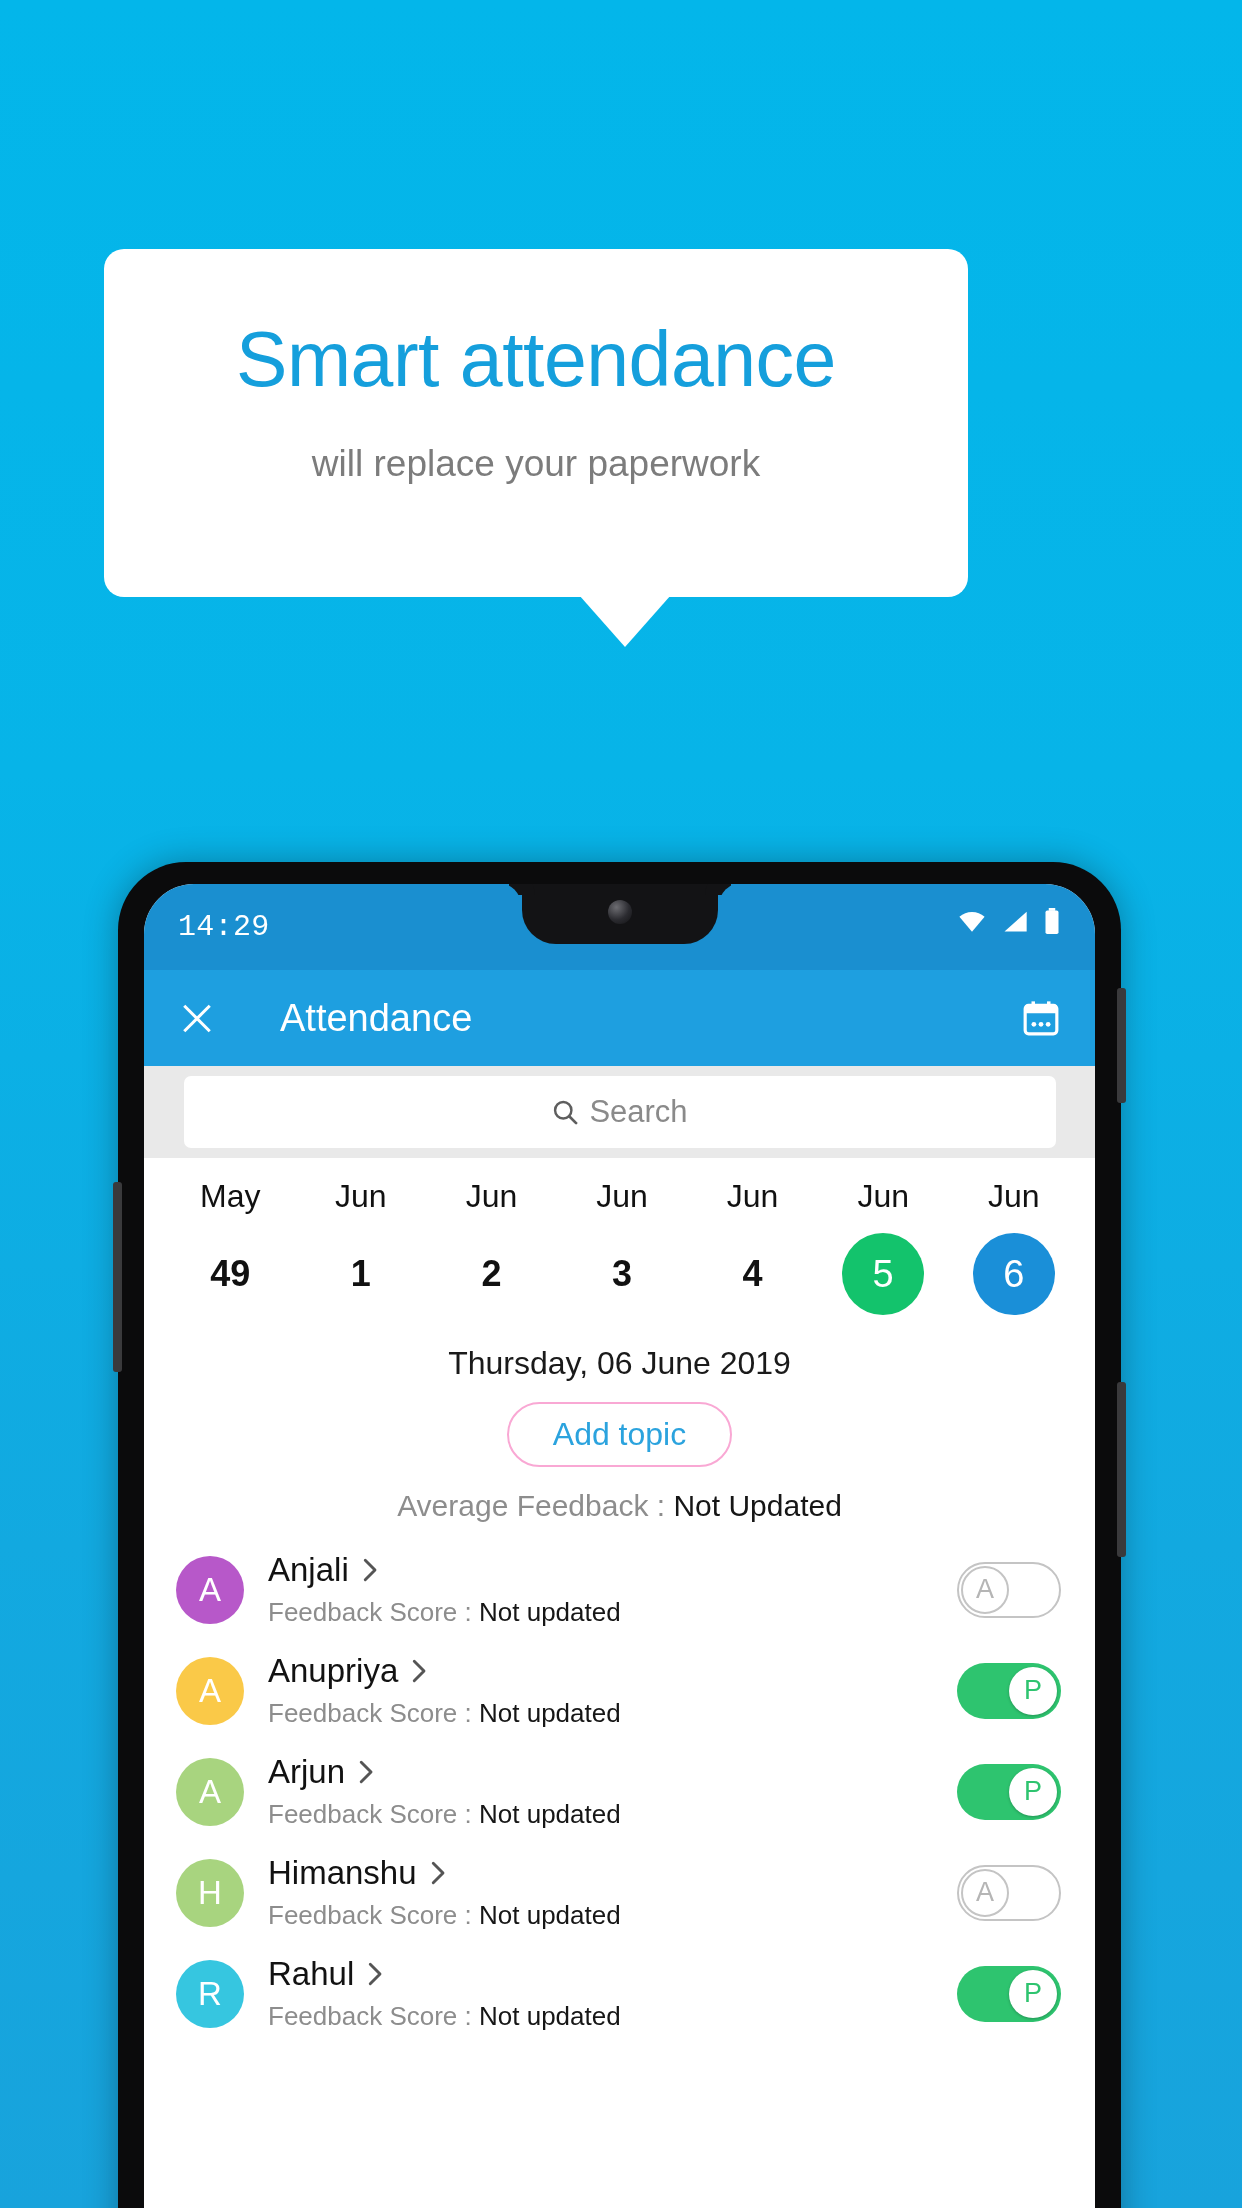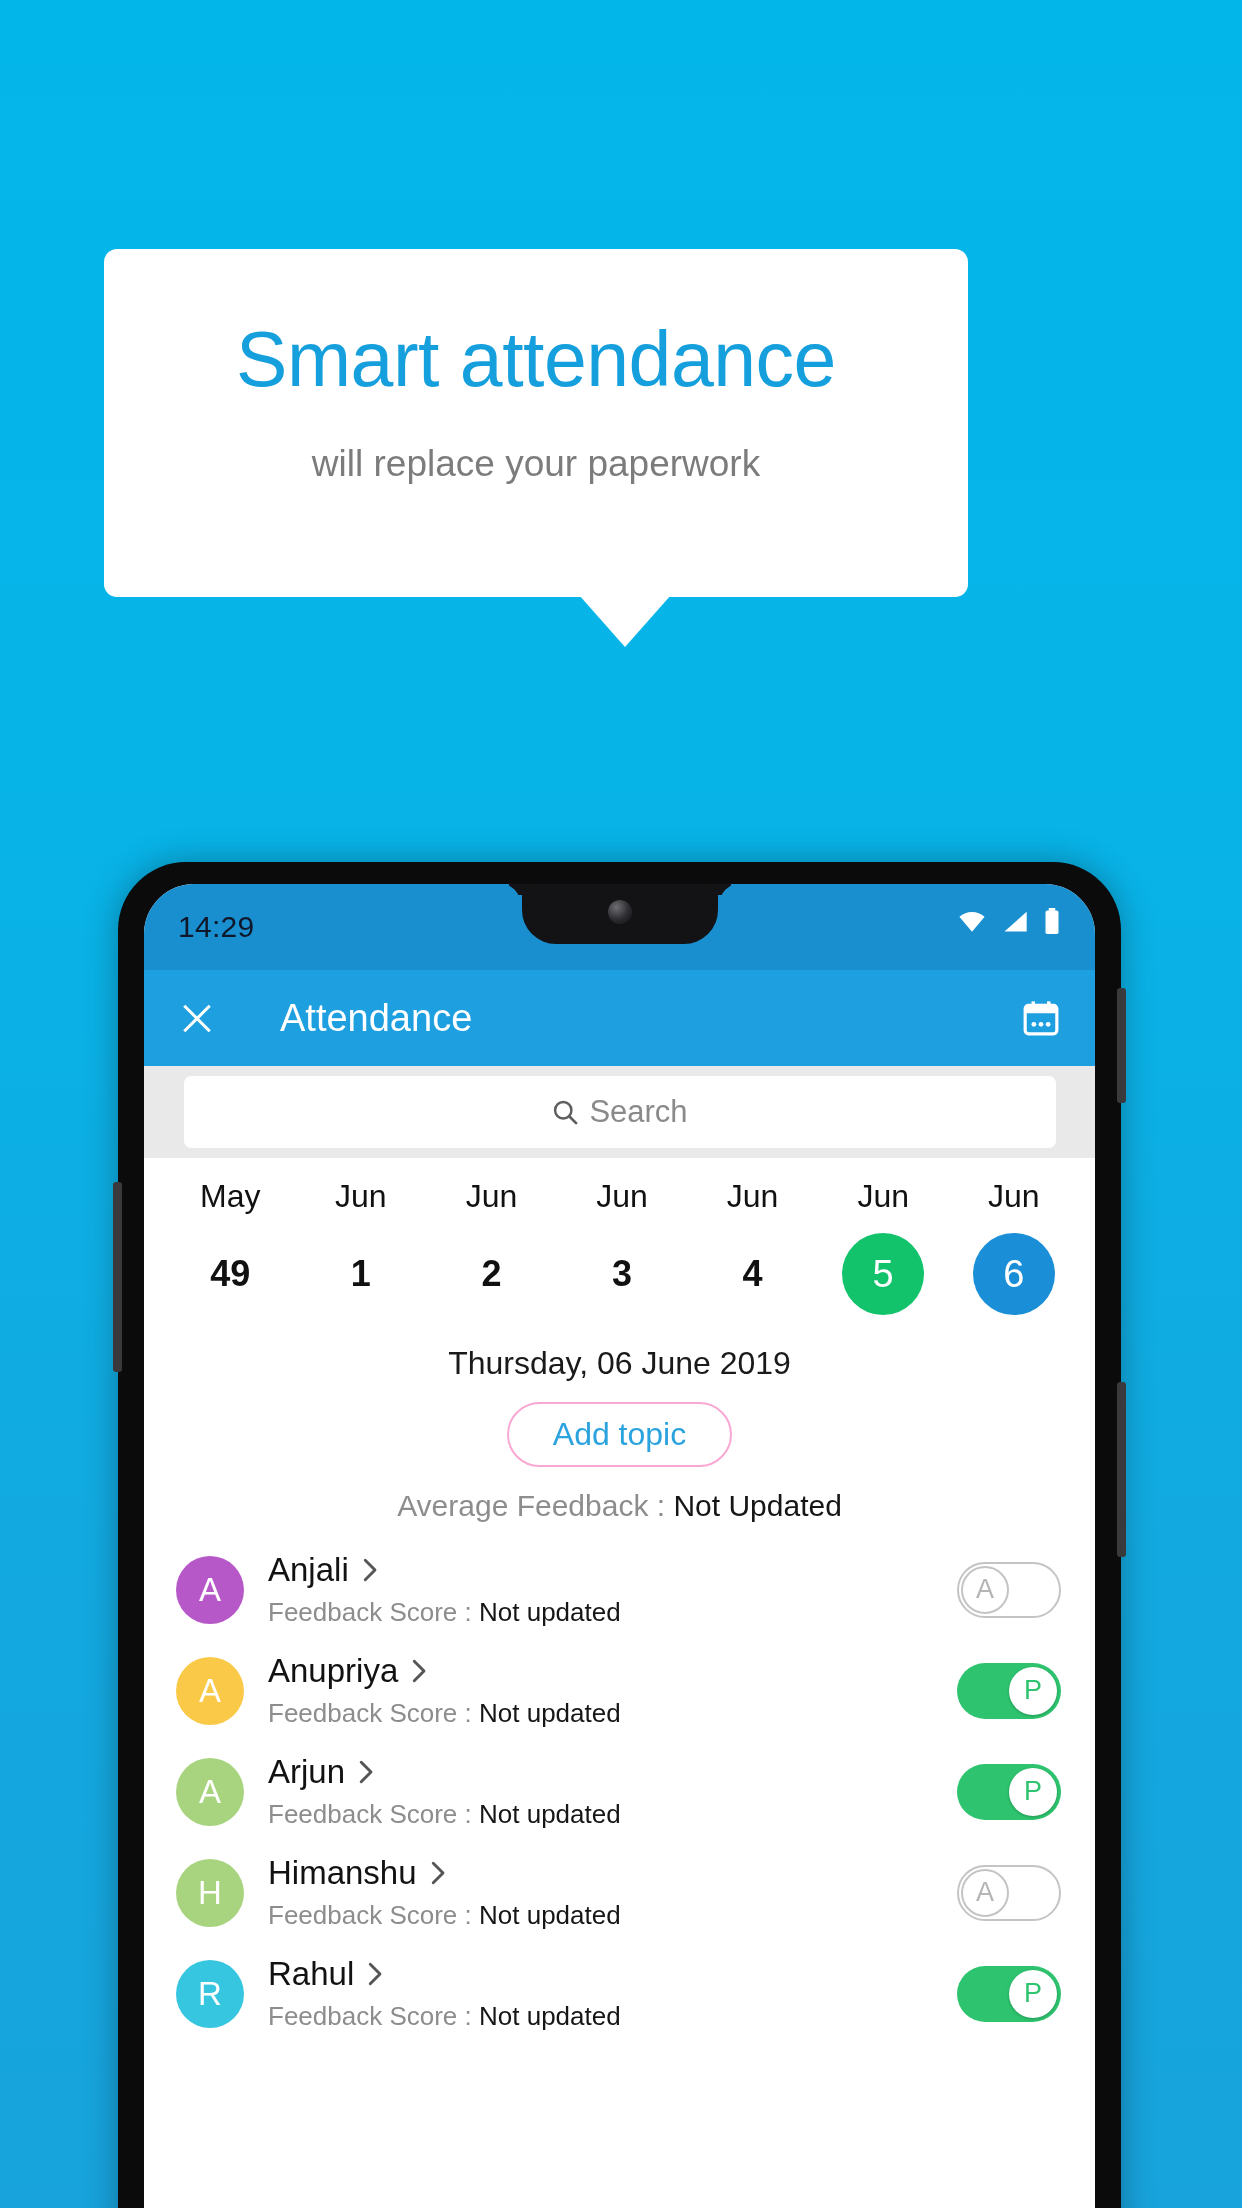--- a/index.html
+++ b/index.html
@@ -14,21 +14,21 @@
     background: linear-gradient(180deg, #03b6ea 0%, #07b4e8 35%, #12a9e0 70%, #18a3dc 100%);
     overflow: hidden;
   }
 
   
   .callout {
     position: absolute;
     left: 104px; top: 249px;
     width: 864px; height: 348px;
     background: #ffffff;
-    border-radius: 13px;
+    border-radius: 20px;
   }
   .callout-tail {
     position: absolute;
     left: 579px; top: 595px;
     width: 0; height: 0;
     border-left: 46px solid transparent;
     border-right: 46px solid transparent;
     border-top: 52px solid #ffffff;
   }
   .promo-title {
@@ -85,21 +85,22 @@
     position: absolute;
     left: 0; top: 0;
     width: 951px; height: 1378px;
     background: #ffffff;
     overflow: hidden;
   }
   .statusbar {
     position: relative;
     height: 86px;
     background: #1a8fd0;
-    color: #0f172a;
+    color: #ffffff;
+    font-family: Liberation Mono, monospace;
   }
   .status-time {
     position: absolute;
     left: 34px; top: 26px;
     font-size: 30px;
     font-weight: 500;
     letter-spacing: 0.3px;
   }
   .status-icons {
     position: absolute;

